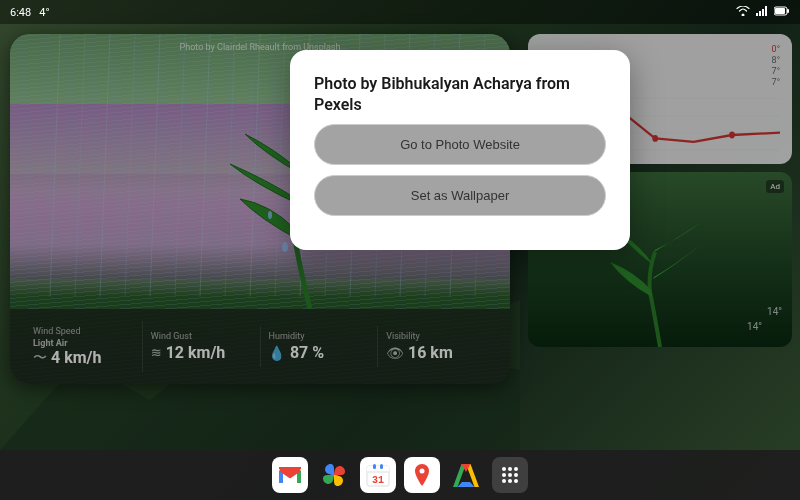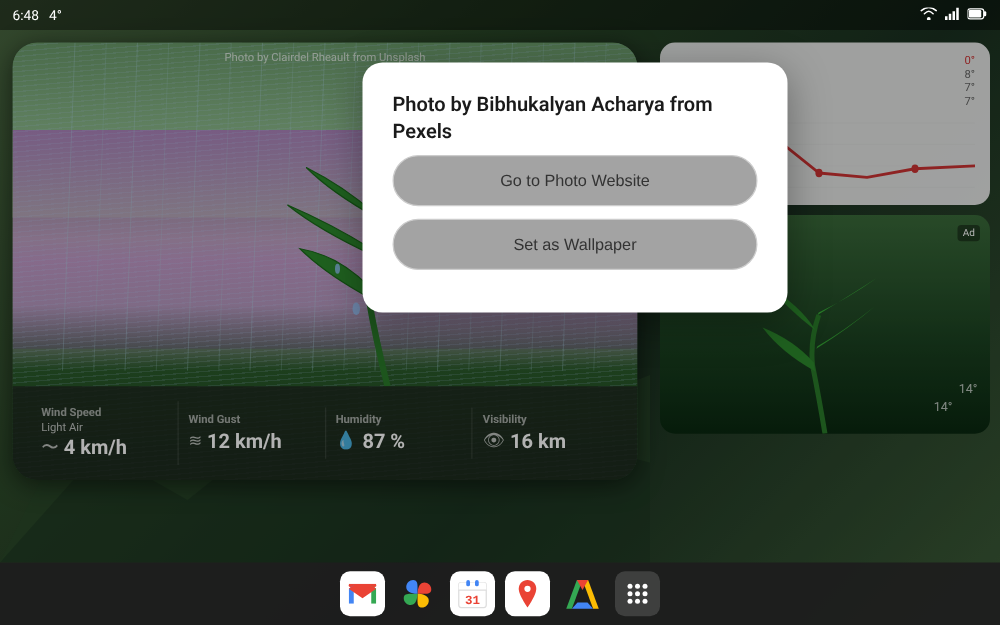--- a/index.html
+++ b/index.html
@@ -113,35 +113,35 @@
       align-items: flex-start;
       padding: 5px 8px;
       border-right: 1px solid rgba(255,255,255,0.1);
     }
     .weather-stat:last-child { border-right: none; }
 
     .weather-stat-label {
       font-size: 9px;
       color: rgba(255,255,255,0.6);
       margin-bottom: 2px;
-      font-weight: bold;
     }
     .weather-stat-icon-row {
       display: flex;
       align-items: center;
       gap: 4px;
     }
     .weather-stat-big {
       font-size: 16px;
       font-weight: bold;
       color: white;
     }
     .weather-stat-sub {
       font-size: 9px;
       color: rgba(255,255,255,0.7);
+      font-weight: bold;
     }
 
     
     .photo-credit {
       position: absolute;
       top: 8px;
       left: 50%;
       transform: translateX(-50%);
       color: rgba(255,255,255,0.7);
       font-size: 9px;

